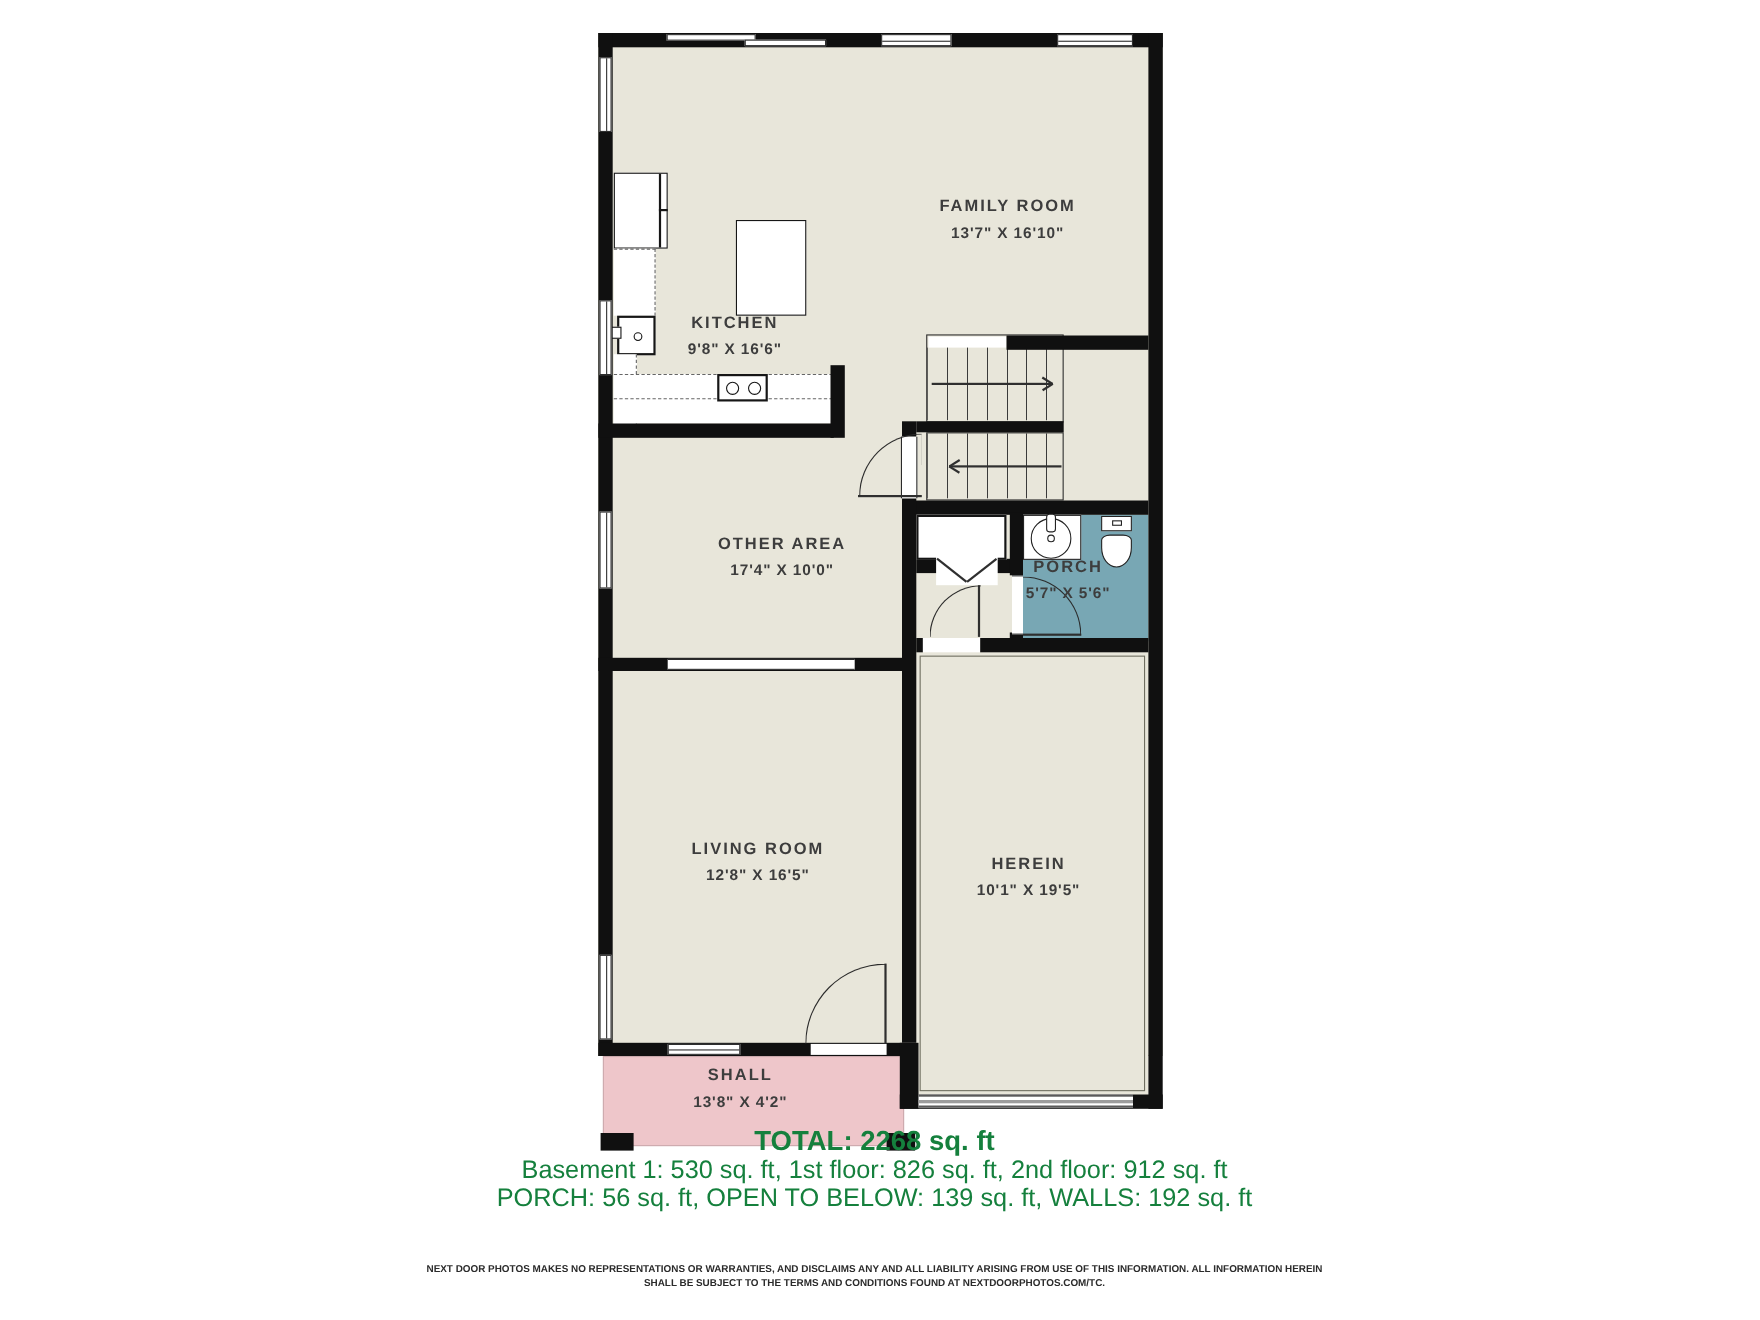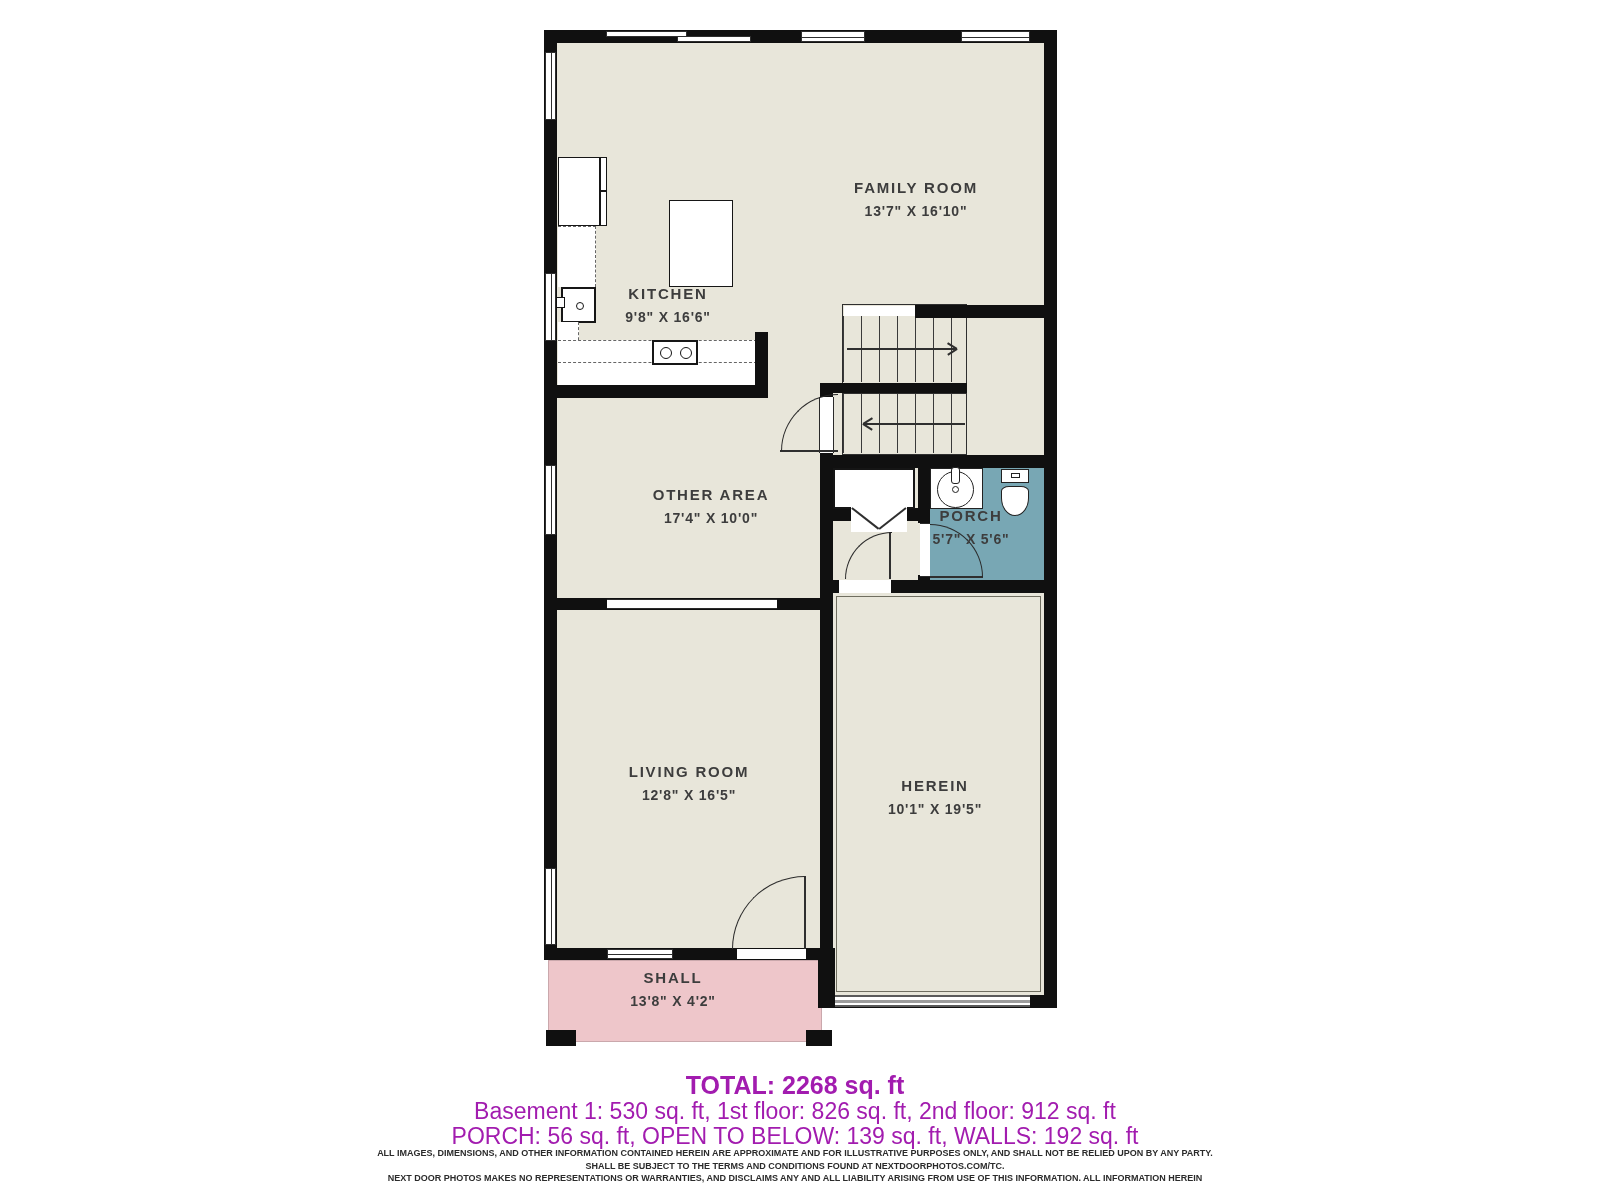--- a/index.html
+++ b/index.html
@@ -16,21 +16,21 @@
   .fix{position:absolute;background:#fff;border:1.5px solid #161616;}
   .line{position:absolute;background:#2f2f2f;}
   .arc{position:absolute;background:transparent;}
   .arc.tl{border-top:1.5px solid #2a2a2a;border-left:1.5px solid #2a2a2a;border-top-left-radius:100% 100%;}
   .arc.tr{border-top:1.5px solid #2a2a2a;border-right:1.5px solid #2a2a2a;border-top-right-radius:100% 100%;}
   .flight{position:absolute;border:1.5px solid #2f2f2f;}
   .treads{position:absolute;background-image:repeating-linear-gradient(90deg,#3a3a3a 0 1px,transparent 1px 18px);}
   .room-label{position:absolute;transform:translateX(-50%);text-align:center;color:#3d3d3d;
               font-size:15px;letter-spacing:1.8px;white-space:nowrap;line-height:15px;font-weight:bold;}
   .room-label .dims{font-size:14px;letter-spacing:0.8px;margin-top:9px;}
-  .summary{position:absolute;left:295px;top:1072px;width:1000px;text-align:center;color:#a21caf;}
+  .summary{position:absolute;left:295px;top:1024px;width:1000px;text-align:center;color:#15803d;}
   .summary .total{font-size:25px;font-weight:bold;line-height:27px;}
   .summary .sline{font-size:23px;line-height:25px;}
   .disclaimer{position:absolute;left:295px;top:1147px;width:1000px;text-align:center;
               color:#2b2b2b;font-size:9px;font-weight:600;line-height:12.5px;}
 </style>
 </head>
 <body>
 
 <div class="canvas">
 
@@ -186,18 +186,17 @@
     <div class="dims">13'8" X 4'2"</div>
   </div>
 
   <div class="summary">
     <div class="total">TOTAL: 2268 sq. ft</div>
     <div class="sline">Basement 1: 530 sq. ft, 1st floor: 826 sq. ft, 2nd floor: 912 sq. ft</div>
     <div class="sline">PORCH: 56 sq. ft, OPEN TO BELOW: 139 sq. ft, WALLS: 192 sq. ft</div>
   </div>
 
   <div class="disclaimer">
-    <div>ALL IMAGES, DIMENSIONS, AND OTHER INFORMATION CONTAINED HEREIN ARE APPROXIMATE AND FOR ILLUSTRATIVE PURPOSES ONLY, AND SHALL NOT BE RELIED UPON BY ANY PARTY.</div>
+    <div>NEXT DOOR PHOTOS MAKES NO REPRESENTATIONS OR WARRANTIES, AND DISCLAIMS ANY AND ALL LIABILITY ARISING FROM USE OF THIS INFORMATION. ALL INFORMATION HEREIN</div>
     <div>SHALL BE SUBJECT TO THE TERMS AND CONDITIONS FOUND AT NEXTDOORPHOTOS.COM/TC.</div>
-    <div>NEXT DOOR PHOTOS MAKES NO REPRESENTATIONS OR WARRANTIES, AND DISCLAIMS ANY AND ALL LIABILITY ARISING FROM USE OF THIS INFORMATION. ALL INFORMATION HEREIN</div>
   </div>
 
 </div>
 
 </body></html>

